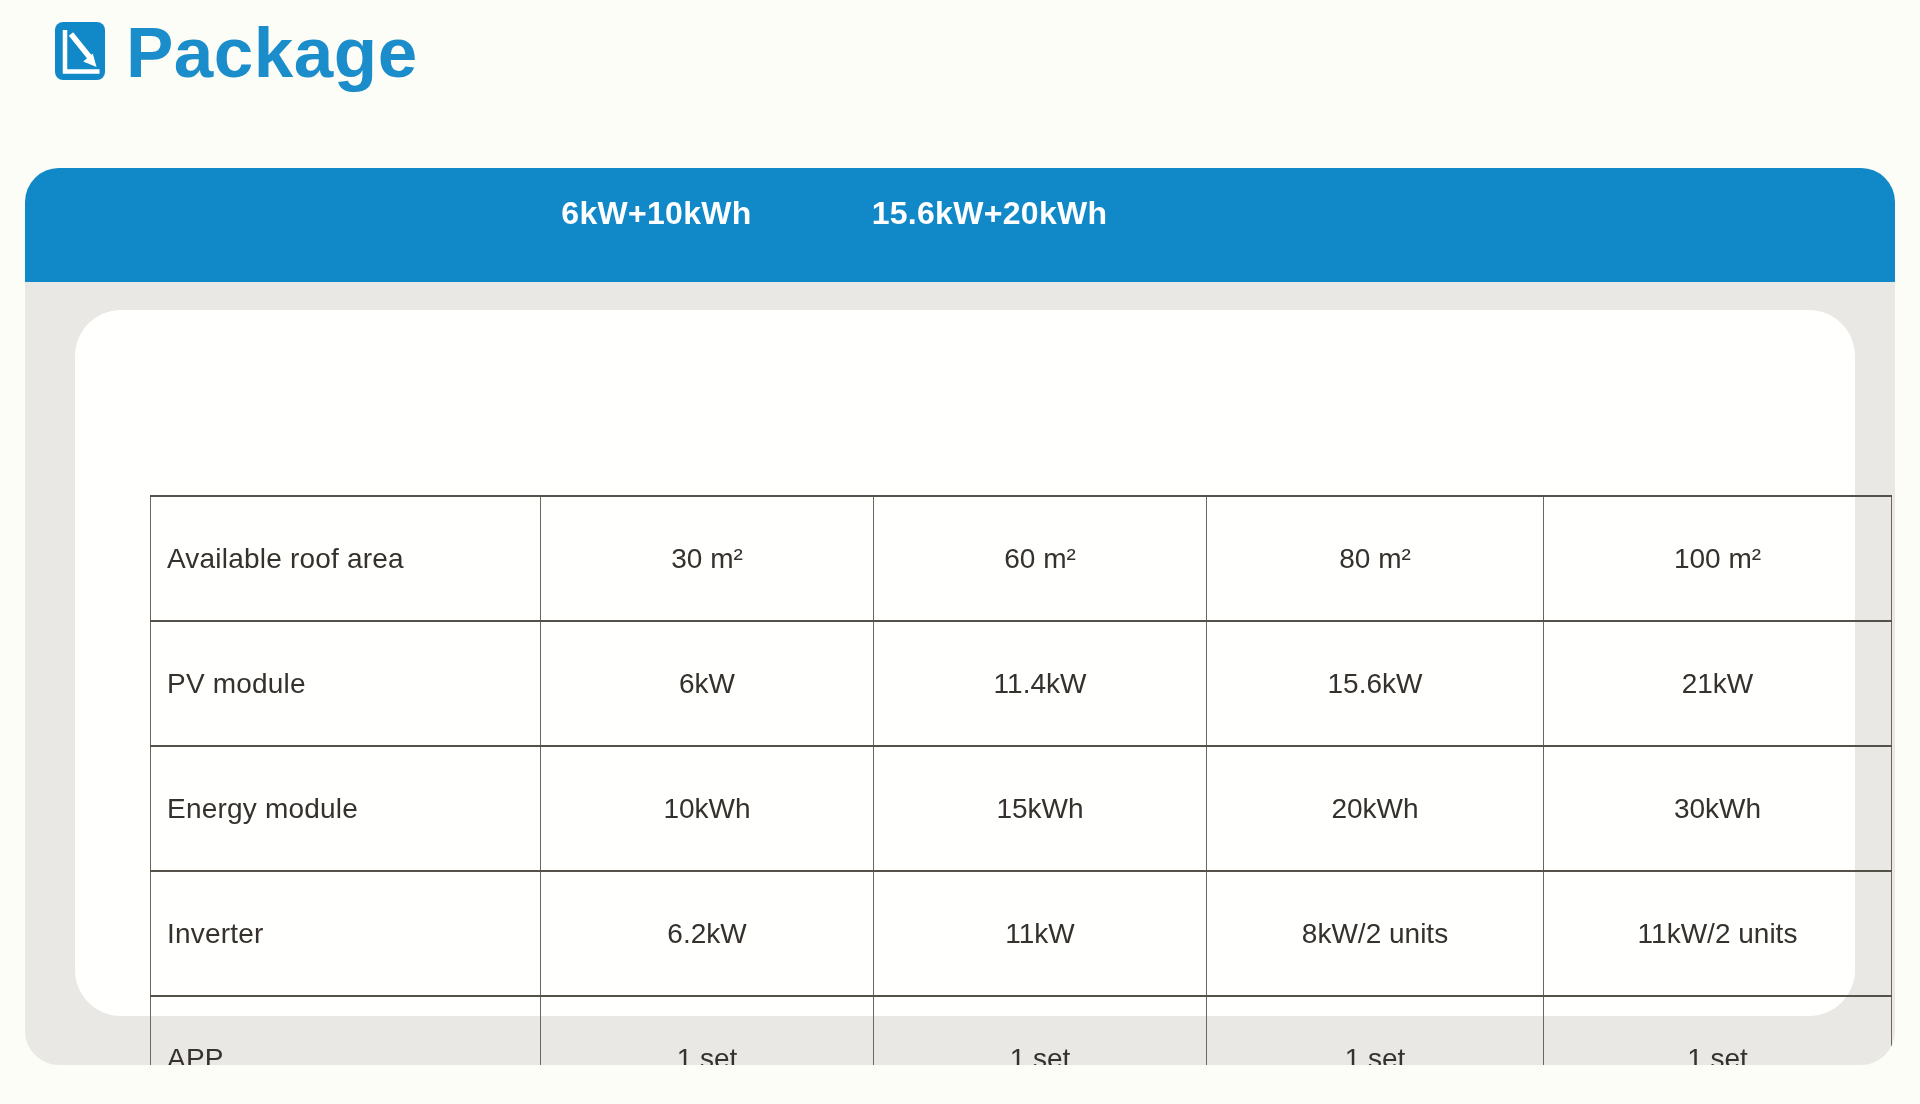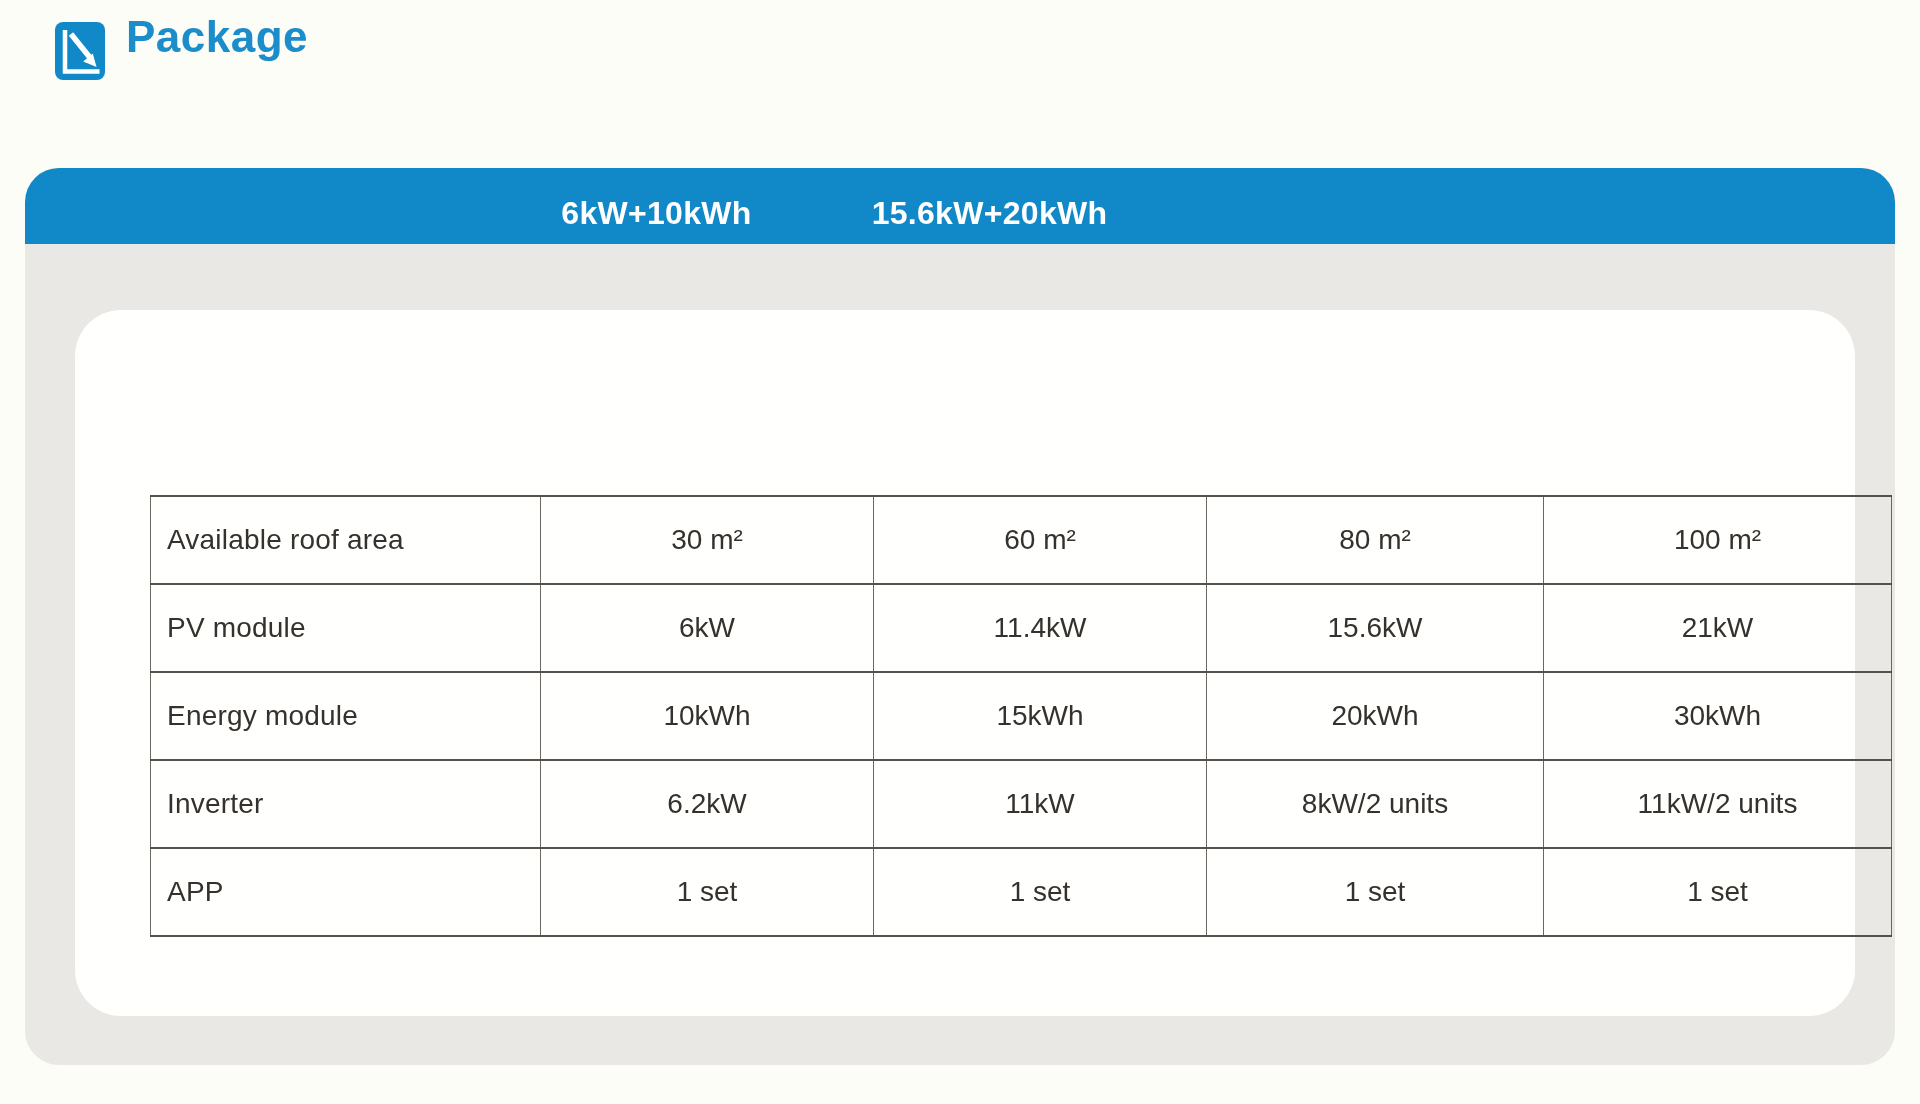--- a/index.html
+++ b/index.html
@@ -20,31 +20,31 @@
     position:relative;
     overflow:hidden;
   }
   .page{position:absolute;inset:0;}
 
   
   .page-header{position:absolute;left:0;top:0;width:100%;height:120px;}
   .pkg-icon{position:absolute;left:55px;top:21px;width:50px;height:60px;}
   .page-title{
     position:absolute;left:126px;top:12px;
-    font-size:44px;font-weight:700;color:var(--accent);
+    font-size:71px;font-weight:700;color:var(--accent);
     letter-spacing:0.5px;
   }
 
   
   .panel{
     position:absolute;left:25px;top:168px;width:1870px;height:897px;
     background:var(--panel);border-radius:34px;overflow:hidden;
   }
   .panel-bar{
-    position:absolute;left:0;top:0;width:100%;height:76px;
+    position:absolute;left:0;top:0;width:100%;height:114px;
     background:var(--bar);
   }
   .header-grid{
     position:absolute;left:75px;top:0;width:1741px;height:90px;
     display:grid;grid-template-columns:390px 333px 333px 337px 348px;
     align-items:center;
   }
   .hcell{
     text-align:center;color:#ffffff;font-size:32px;font-weight:700;
     letter-spacing:0.3px;
@@ -60,21 +60,21 @@
   .spec-table{
     position:absolute;left:75px;top:185px;   
     width:1741px;border-collapse:collapse;table-layout:fixed;
     font-size:28px;color:var(--ink);
   }
   .spec-table col.c-label{width:390px;}
   .spec-table col.c1{width:333px;}
   .spec-table col.c2{width:333px;}
   .spec-table col.c3{width:337px;}
   .spec-table col.c4{width:348px;}
-  .spec-table tr{height:88px;}
+  .spec-table tr{height:125px;}
   .spec-table th,.spec-table td{
     border-left:1px solid var(--vline);
     border-right:1px solid var(--vline);
     border-top:2.5px solid var(--hline);
     font-weight:400;vertical-align:middle;
   }
   .spec-table tr:last-child th,.spec-table tr:last-child td{
     border-bottom:2.5px solid var(--hline);
   }
   .spec-table th{text-align:left;padding-left:16px;letter-spacing:0.2px;}

